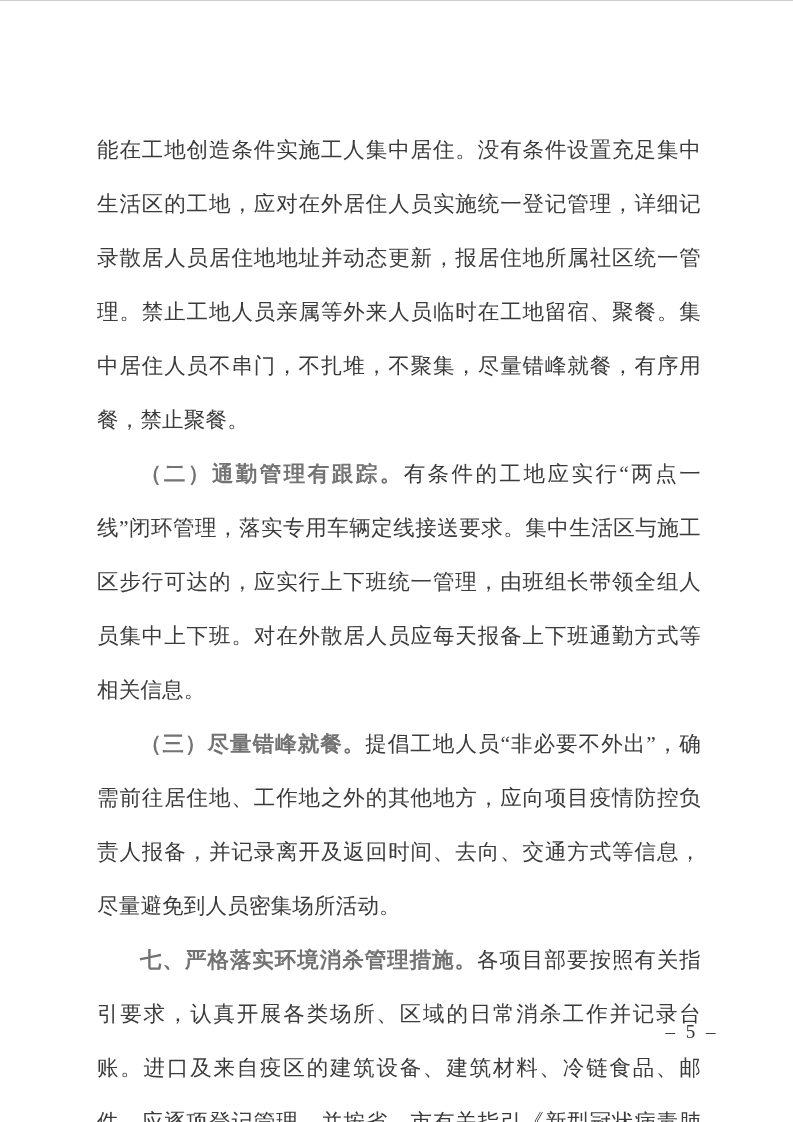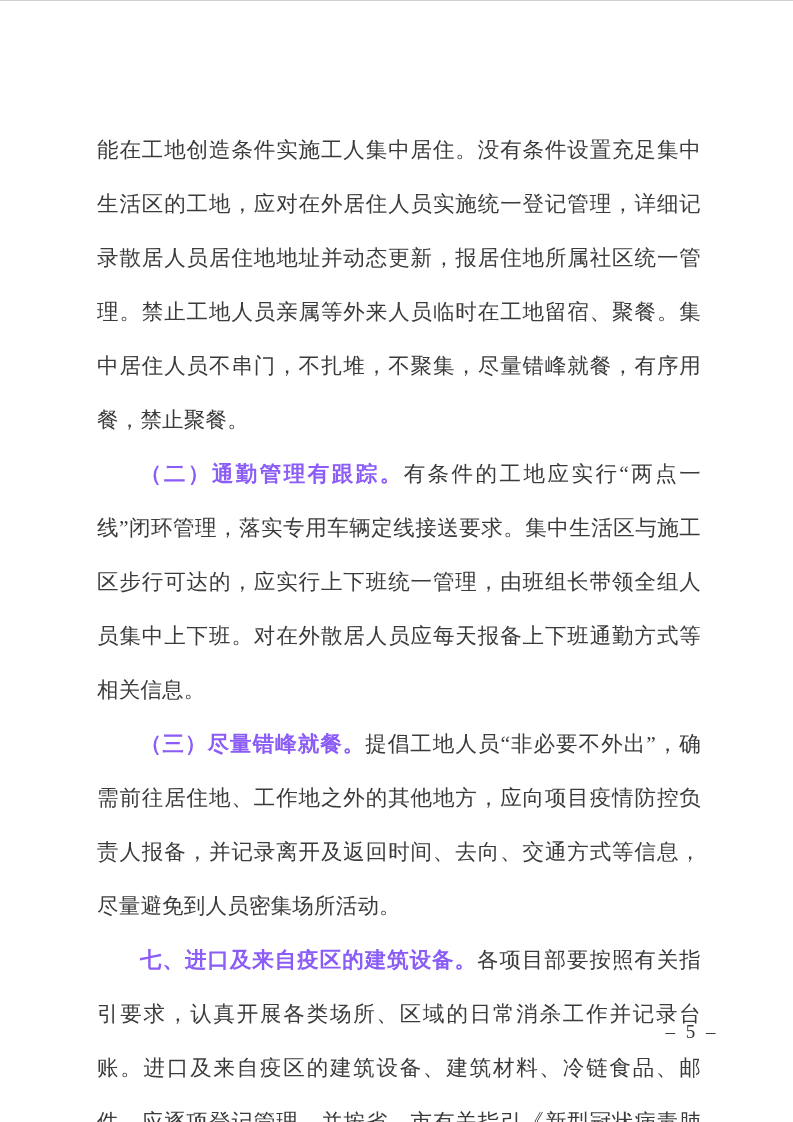--- a/index.html
+++ b/index.html
@@ -37,21 +37,21 @@
   }
   .content p {
     margin: 0;
     padding: 0;
   }
   .content p.indent {
     text-indent: 2em;
   }
   .content .seg-bold {
     font-weight: 700;
-    color: #8b5cf6;
+    color: #737373;
     margin-top: 9px;
   }
   .page-number {
     position: absolute;
     top: 1021px;
     left: 627px;
     width: 130px;
     text-align: center;
     font-size: 19px;
     color: #333333;
@@ -61,16 +61,16 @@
 </style>
 </head>
 <body>
 
 <div class="page" style="background: rgb(255, 255, 255);">
   <div class="scan-edge"></div>
   <div class="content" id="document-body" style="color: rgb(59, 59, 59);">
       <p><span>能在工地创造条件实施工人集中居住。没有条件设置充足集中生活区的工地，应对在外居住人员实施统一登记管理，详细记录散居人员居住地地址并动态更新，报居住地所属社区统一管理。禁止工地人员亲属等外来人员临时在工地留宿、聚餐。集中居住人员不串门，不扎堆，不聚集，尽量错峰就餐，有序用餐，禁止聚餐。</span></p>
       <p class="indent"><strong class="seg-bold">（二）通勤管理有跟踪。</strong><span>有条件的工地应实行“两点一线”闭环管理，落实专用车辆定线接送要求。集中生活区与施工区步行可达的，应实行上下班统一管理，由班组长带领全组人员集中上下班。对在外散居人员应每天报备上下班通勤方式等相关信息。</span></p>
       <p class="indent"><strong class="seg-bold">（三）尽量错峰就餐。</strong><span>提倡工地人员“非必要不外出”，确需前往居住地、工作地之外的其他地方，应向项目疫情防控负责人报备，并记录离开及返回时间、去向、交通方式等信息，尽量避免到人员密集场所活动。</span></p>
-      <p class="indent"><strong class="seg-bold">七、进口及来自疫区的建筑设备。</strong><span>各项目部要按照有关指引要求，认真开展各类场所、区域的日常消杀工作并记录台账。进口及来自疫区的建筑设备、建筑材料、冷链食品、邮件，应逐项登记管理，并按省、市有关指引《新型冠状病毒肺炎防控方案（第九版）》要求消杀和拆封，非必要不从境外和疫区购买物品。定期开展爱国卫生运动，加强通风换气，保持工地环境干净整洁。</span></p>
+      <p class="indent"><strong class="seg-bold">七、严格落实环境消杀管理措施。</strong><span>各项目部要按照有关指引要求，认真开展各类场所、区域的日常消杀工作并记录台账。进口及来自疫区的建筑设备、建筑材料、冷链食品、邮件，应逐项登记管理，并按省、市有关指引《新型冠状病毒肺炎防控方案（第九版）》要求消杀和拆封，非必要不从境外和疫区购买物品。定期开展爱国卫生运动，加强通风换气，保持工地环境干净整洁。</span></p>
     </div>
   <div class="page-number">– 5 –</div>
 </div>
 
 </body></html>

